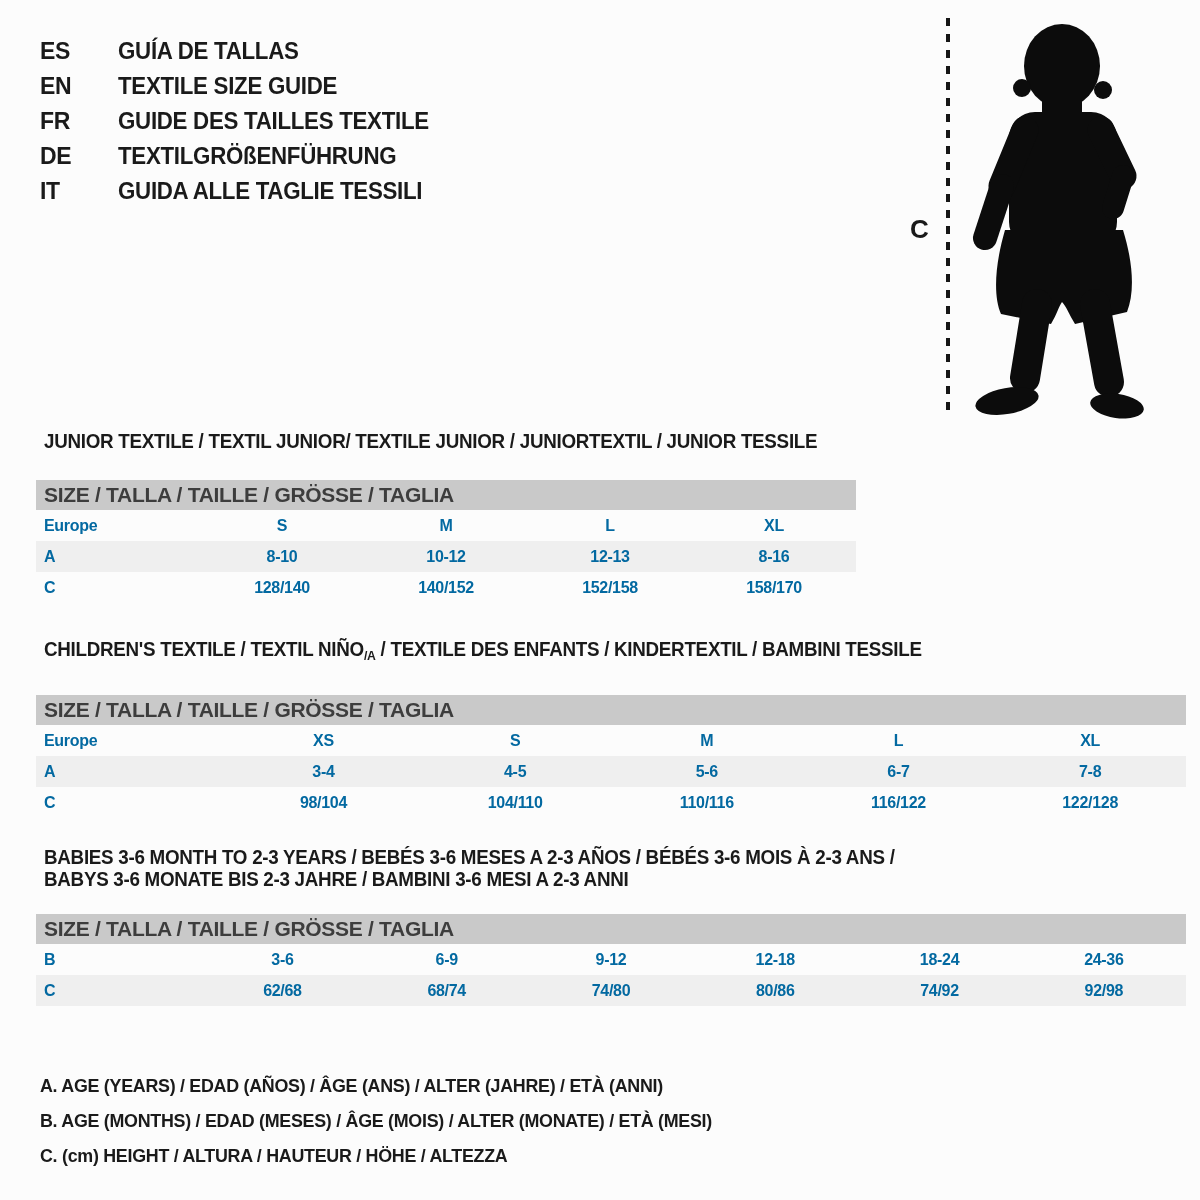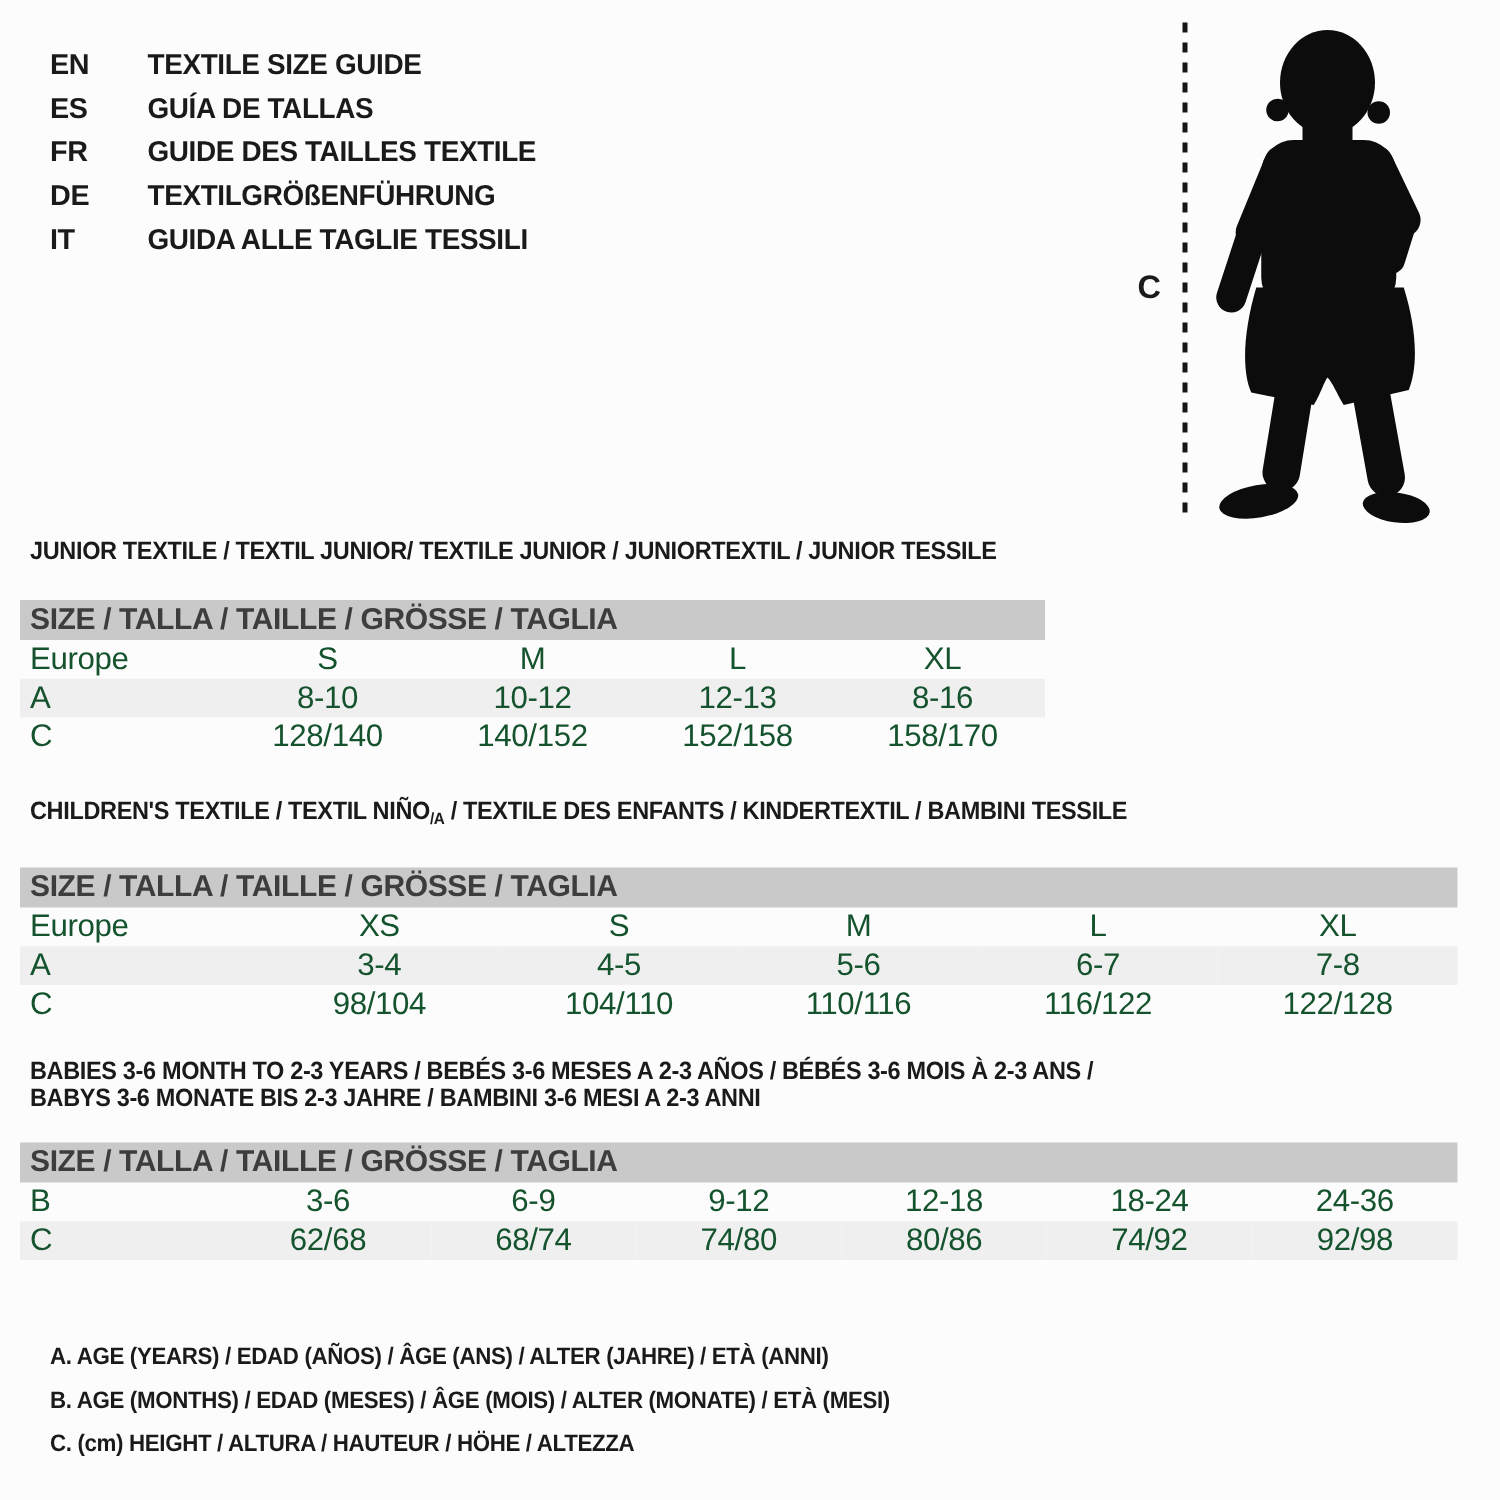--- a/index.html
+++ b/index.html
@@ -19,42 +19,42 @@
   .lang-code{width:78px;flex:0 0 78px;}
   .lang-title{transform:scaleX(0.97);transform-origin:left center;white-space:nowrap;}
 
   
   .figure{position:absolute;left:900px;top:10px;width:300px;height:420px;}
   .c-label{position:absolute;left:10px;top:204px;font-weight:700;font-size:26px;}
   .measure-line{position:absolute;left:44px;top:6px;}
   .silhouette{position:absolute;left:65px;top:4px;}
 
   
-  .section{position:absolute;left:16px;}
+  .section{position:absolute;left:36px;}
   #sec-junior{top:430px;width:820px;}
   #sec-children{top:638px;width:1150px;}
   #sec-babies{top:846px;width:1150px;}
   .sec-heading{
     font-weight:700;font-size:20px;line-height:22px;letter-spacing:-0.3px;
     transform:scaleX(0.94);transform-origin:left center;white-space:nowrap;
     margin:0 0 0 8px;
   }
   .sec-heading .subscript{font-size:13px;vertical-align:-4px;}
   .heading-gap{height:28px;}
   .heading-gap-sm{height:24px;}
 
   table.size-table{width:100%;border-collapse:collapse;table-layout:fixed;}
   table.size-table th{
     background:#c9c9c9;color:#3d3d3d;text-align:left;
-    font-weight:700;font-size:24px;letter-spacing:-0.3px;
+    font-weight:700;font-size:21px;letter-spacing:-0.3px;
     height:26px;padding:2px 8px;white-space:nowrap;
   }
   table.size-table td{
-    font-size:25px;font-weight:400;letter-spacing:-0.3px;
-    height:31px;text-align:center;padding:0;white-space:nowrap;color:#14532d;
+    font-size:16px;font-weight:700;letter-spacing:-0.3px;
+    height:31px;text-align:center;padding:0;white-space:nowrap;color:#0369a1;
   }
   table.size-table td.rowlabel{text-align:left;padding-left:8px;}
   tr.shaded td{background:#efefef;}
   .t-junior td.rowlabel{width:116px;}
   .t-children td.rowlabel{width:100px;}
   .t-babies td.rowlabel{width:112px;}
 
   
   .legend{position:absolute;left:40px;top:1068px;}
   .legend-line{
@@ -62,26 +62,26 @@
     transform:scaleX(0.94);transform-origin:left center;white-space:nowrap;
   }
 </style>
 </head>
 <body>
 
 <div class="page">
 
   <div class="lang-block">
     <div class="lang-row">
+      <span class="lang-code">ES</span>
+      <span class="lang-title">GUÍA DE TALLAS</span>
+    </div>
+    <div class="lang-row">
       <span class="lang-code">EN</span>
       <span class="lang-title">TEXTILE SIZE GUIDE</span>
-    </div>
-    <div class="lang-row">
-      <span class="lang-code">ES</span>
-      <span class="lang-title">GUÍA DE TALLAS</span>
     </div>
     <div class="lang-row">
       <span class="lang-code">FR</span>
       <span class="lang-title">GUIDE DES TAILLES TEXTILE</span>
     </div>
     <div class="lang-row">
       <span class="lang-code">DE</span>
       <span class="lang-title">TEXTILGRÖßENFÜHRUNG</span>
     </div>
     <div class="lang-row">

